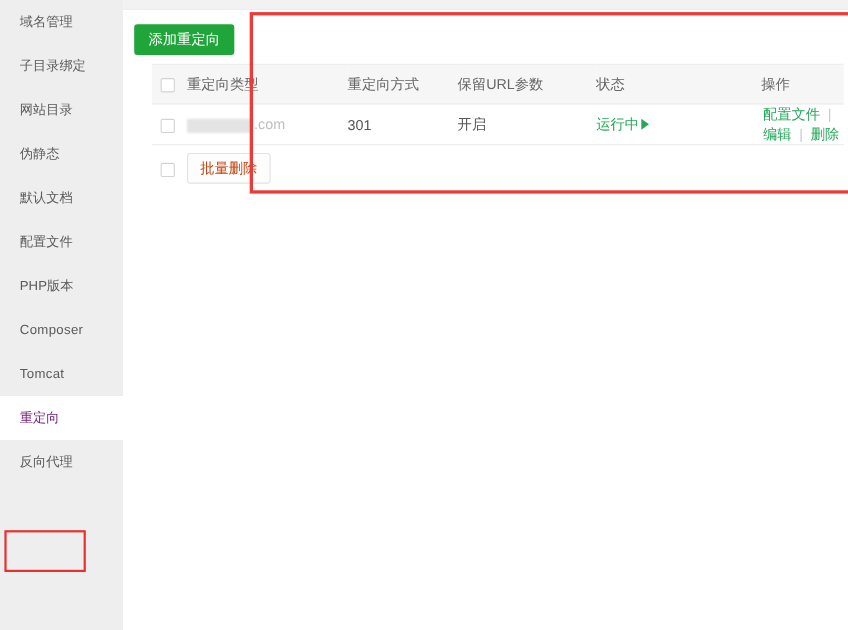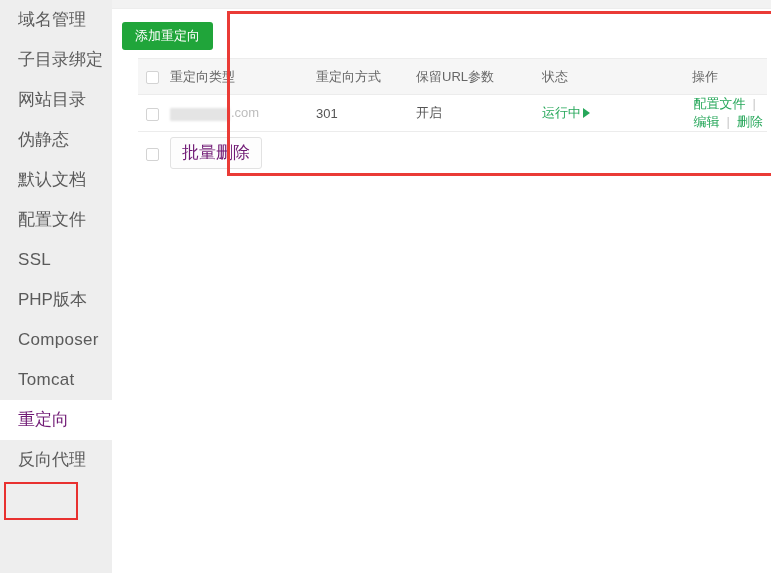--- a/index.html
+++ b/index.html
@@ -31,21 +31,21 @@
     flex: 0 0 112px;
     background: #eeeeee;
     position: relative;
     padding-top: 0px;
     box-sizing: border-box;
   }
   .nav-item {
     height: 40px;
     line-height: 40px;
     padding-left: 18px;
-    font-size: 17px;
+    font-size: 12px;
     color: #5a5a5a;
     white-space: nowrap;
     box-sizing: border-box;
     background: transparent;
     position: relative;
   }
   .nav-item.active {
     background: #ffffff;
     color: #701a75;
     width: 120px;
@@ -201,43 +201,42 @@
     border-left: 7px solid #26a75a;
     border-top: 5px solid transparent;
     border-bottom: 5px solid transparent;
     margin-left: 2px;
     vertical-align: -1px;
   }
 
   .btn-ghost {
     display: inline-block;
     background: #fdfdfd;
-    color: #701a75;
+    color: #c2410c;
     border: 1px solid #e2e2e2;
     border-radius: 3px;
-    font-size: 17px;
+    font-size: 13px;
     padding: 6px 11px 7px;
     line-height: 1;
     cursor: pointer;
     font-family: inherit;
   }
 </style>
 </head>
 <body>
 
 <div id="app">
 
   <nav id="sidebar">
     <div class="nav-item">域名管理</div>
     <div class="nav-item">子目录绑定</div>
     <div class="nav-item">网站目录</div>
     <div class="nav-item">伪静态</div>
     <div class="nav-item">默认文档</div>
     <div class="nav-item">配置文件</div>
-    <div class="nav-item latin">SSL</div>
     <div class="nav-item">PHP版本</div>
     <div class="nav-item latin">Composer</div>
     <div class="nav-item latin">Tomcat</div>
     <div class="nav-item active">重定向</div>
     <div class="nav-item">反向代理</div>
   </nav>
 
   <section id="main">
     <div id="top-strip"></div>
 

